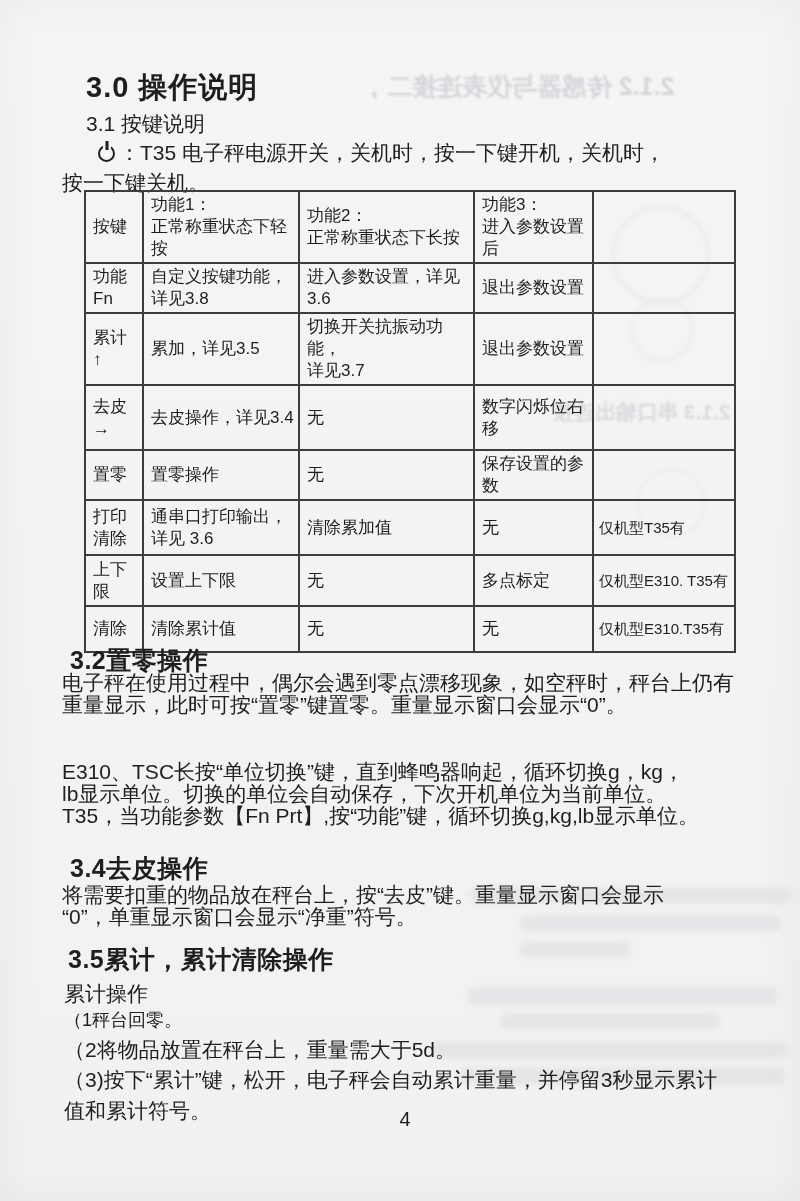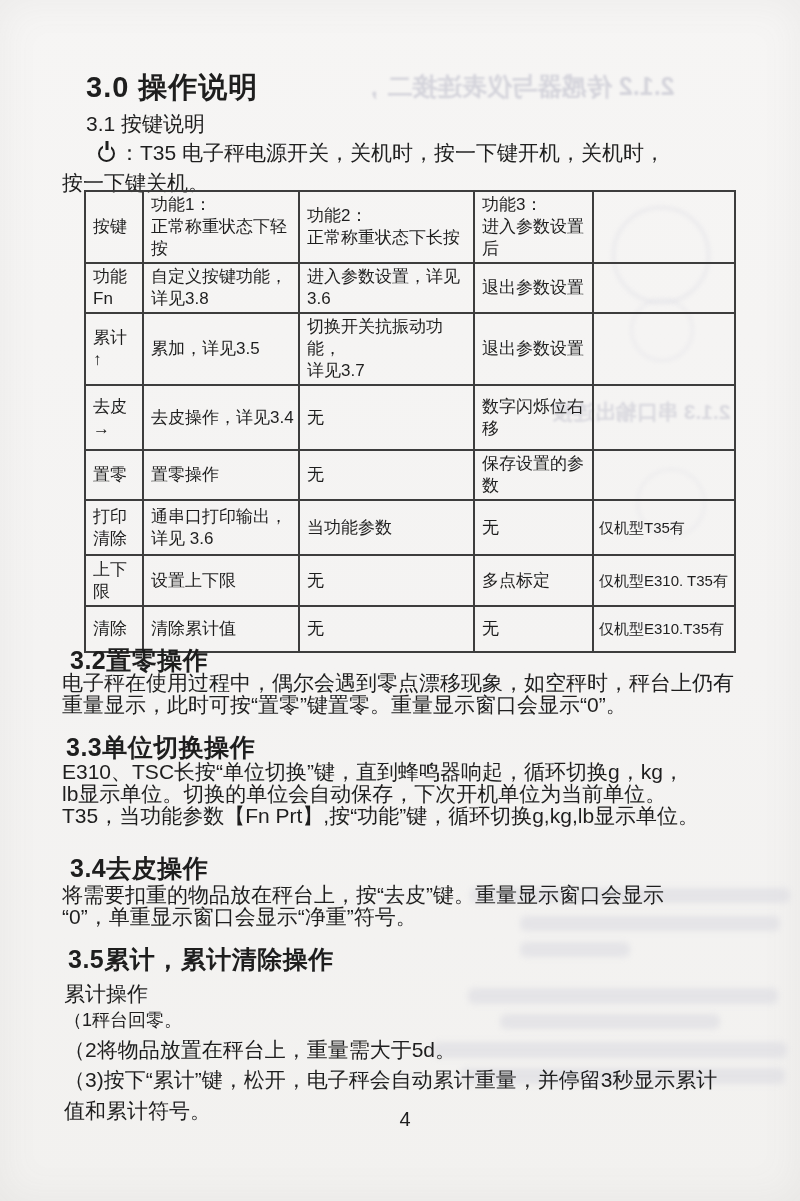--- a/index.html
+++ b/index.html
@@ -151,21 +151,21 @@
       <td>置零操作</td>
       <td>无</td>
       <td>保存设置的参数</td>
       <td class="note"></td>
     </tr>
     <tr style="height:55px">
       <td>打印
 清除</td>
       <td>通串口打印输出，
 详见 3.6</td>
-      <td>当功能参数</td>
+      <td>清除累加值</td>
       <td>无</td>
       <td class="note">仅机型T35有</td>
     </tr>
     <tr style="height:51px">
       <td>上下限</td>
       <td>设置上下限</td>
       <td>无</td>
       <td>多点标定</td>
       <td class="note">仅机型E310. T35有</td>
     </tr>
@@ -176,21 +176,20 @@
       <td>无</td>
       <td class="note">仅机型E310.T35有</td>
     </tr>
   </tbody>
     </table>
 
   <div class="abs sec-h s32h">3.2置零操作</div>
   <div class="abs body-text s32b">电子秤在使用过程中，偶尔会遇到零点漂移现象，如空秤时，秤台上仍有
 重量显示，此时可按“置零”键置零。重量显示窗口会显示“0”。</div>
 
-  <div class="abs sec-h s33h">3.3单位切换操作</div>
   <div class="abs body-text s33b">E310、TSC长按“单位切换”键，直到蜂鸣器响起，循环切换g，kg，
 lb显示单位。切换的单位会自动保存，下次开机单位为当前单位。
 T35，当功能参数【Fn Prt】,按“功能”键，循环切换g,kg,lb显示单位。</div>
 
   <div class="abs sec-h s34h">3.4去皮操作</div>
   <div class="abs body-text s34b">将需要扣重的物品放在秤台上，按“去皮”键。重量显示窗口会显示
 “0”，单重显示窗口会显示“净重”符号。</div>
 
   <div class="abs sec-h s35h">3.5累计，累计清除操作</div>
   <div class="abs s35sub">累计操作</div>

